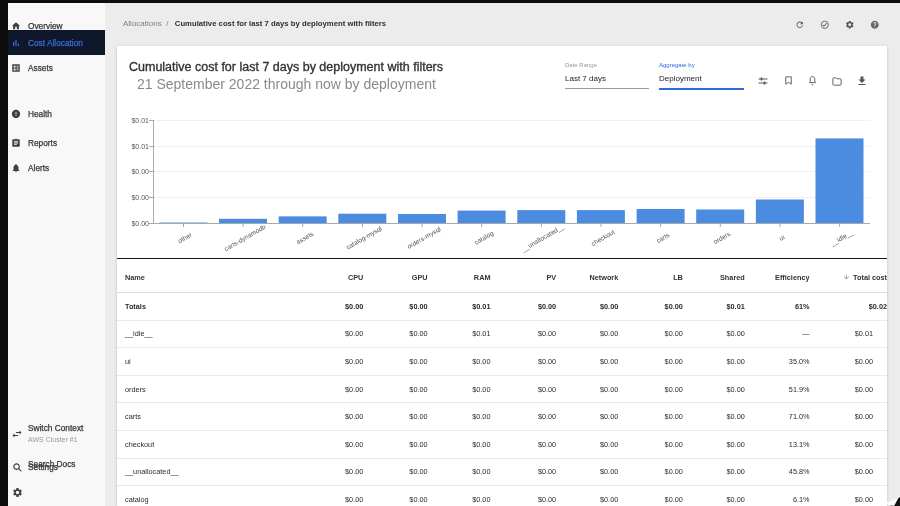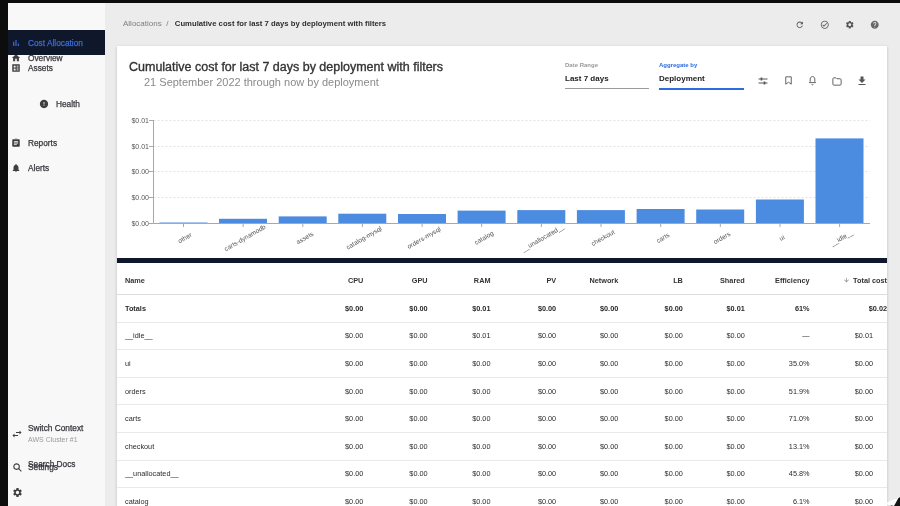--- a/index.html
+++ b/index.html
@@ -11,41 +11,41 @@
 .sidebar { left:8px; top:3px; width:97px; height:503px; background:#f8f8f8; }
 .navitem { position:absolute; left:0; width:97px; height:25px; }
 .navitem .ic { position:absolute; left:2.5px; top:50%; transform:translateY(-50%); width:10px; height:10px; }
 .navitem .lb { position:absolute; left:20px; top:50%; transform:translateY(-50%); font-size:8.3px; color:#37373d; white-space:nowrap; -webkit-text-stroke:0.25px currentColor; }
 .navitem.active { background:#0f172a; }
 .navitem.active .lb { color:#3c6bd3; }
 .crumb { left:123px; top:19px; font-size:8px; color:#7e7e7e; white-space:nowrap; }
 .crumb b { color:#2e2e2e; font-weight:700; font-size:7.7px; margin-left:2px; letter-spacing:0.02px; }
 .card { left:117px; top:46px; width:770px; height:460px; background:#fff; box-shadow:0 1px 3px rgba(0,0,0,0.2); }
 .title { left:129px; top:59.5px; font-size:12.5px; font-weight:400; color:#333; -webkit-text-stroke:0.35px #333; white-space:nowrap; }
-.subtitle { left:144px; top:76px; font-size:11px; color:#8a8a8a; white-space:nowrap; }
-.sel { position:absolute;font-weight:bold; }
+.subtitle { left:137px; top:76px; font-size:14px; color:#8a8a8a; white-space:nowrap; }
+.sel { position:absolute; }
 .sel .slab { font-size:6px; color:#999; display:block; }
 .sel .sval { font-size:8px; color:#222; display:block; margin-top:6px; }
 .sel .sline { display:block; margin-top:5px; height:1px; background:#9b9b9b; }
 .sel.blue .slab { color:#2e6be0; }
 .sel.blue .sline { height:2px; background:#2e6be0; }
 table.grid { position:absolute; left:117px; top:258px; width:770px; border-collapse:collapse; table-layout:fixed; font-size:7.3px; color:#2b2b2b; }
-table.grid th { font-weight:700; color:#333; height:34px; padding-top:3px !important; vertical-align:middle; text-align:right; border-top:5px solid #0f172a; border-bottom:1px solid #dcdcdc; padding:0;margin-left:40px; }
+table.grid th { font-weight:700; color:#333; height:34px; padding-top:3px !important; vertical-align:middle; text-align:right; border-top:1px solid #0f172a; border-bottom:1px solid #dcdcdc; padding:0;margin-left:40px; }
 table.grid td { height:27.6px; vertical-align:middle; text-align:right; border-bottom:1px solid #e9e9e9; padding:0; }
 table.grid th:first-child, table.grid td:first-child { text-align:left; padding-left:8px; }
 table.grid tr.tot td { font-weight:700; }
 </style>
 </head>
 <body>
 <div class="abs card"></div>
 <div class="abs topblack"></div>
 <div class="abs leftblack"></div>
 
 <div class="abs sidebar">
-  <div class="navitem" style="top:10px;margin-top:32px;">
+  <div class="navitem" style="top:10px;">
     <svg class="ic" viewBox="0 0 24 24">
         <path fill="#3f3f3f" d="M10 20v-6h4v6h5v-8h3L12 3 2 12h3v8z"></path>
       </svg>
     <span class="lb">Overview</span>
   </div>
   <div class="navitem active" style="top:27px;">
     <svg class="ic" viewBox="0 0 24 24">
         <path fill="#3c6bd3" d="M5 9.2h3V19H5zM10.6 5h2.8v14h-2.8zm5.6 8H19v6h-2.8z"></path>
       </svg>
     <span class="lb">Cost Allocation</span>
@@ -56,21 +56,21 @@
         <g fill="#f8f8f8">
           <rect x="6.5" y="6.5" width="4.5" height="4.5"></rect>
           <rect x="13.5" y="6.5" width="4.5" height="2.2"></rect>
           <rect x="13.5" y="11" width="4.5" height="2.2"></rect>
           <rect x="6.5" y="13.5" width="4.5" height="4.5"></rect>
           <rect x="13.5" y="15.5" width="4.5" height="2.2"></rect>
         </g>
       </svg>
     <span class="lb">Assets</span>
   </div>
-  <div class="navitem" style="top:88px;margin-left:28px;">
+  <div class="navitem" style="top:98px;">
     <svg class="ic" viewBox="0 0 24 24">
         <path fill="#3f3f3f" d="M12 2C6.48 2 2 6.48 2 12s4.48 10 10 10 10-4.48 10-10S17.52 2 12 2zm1 15h-2v-2h2v2zm0-4h-2V7h2v6z"></path>
       </svg>
     <span class="lb">Health</span>
   </div>
   <div class="navitem" style="top:127px;">
     <svg class="ic" viewBox="0 0 24 24">
         <path fill="#3f3f3f" d="M19 3h-4.18C14.4 1.84 13.3 1 12 1c-1.3 0-2.4.84-2.82 2H5c-1.1 0-2 .9-2 2v14c0 1.1.9 2 2 2h14c1.1 0 2-.9 2-2V5c0-1.1-.9-2-2-2zm-7 0c.55 0 1 .45 1 1s-.45 1-1 1-1-.45-1-1 .45-1 1-1zm2 14H7v-2h7v2zm3-4H7v-2h10v2zm0-4H7V7h10v2z"></path>
       </svg>
     <span class="lb">Reports</span>

